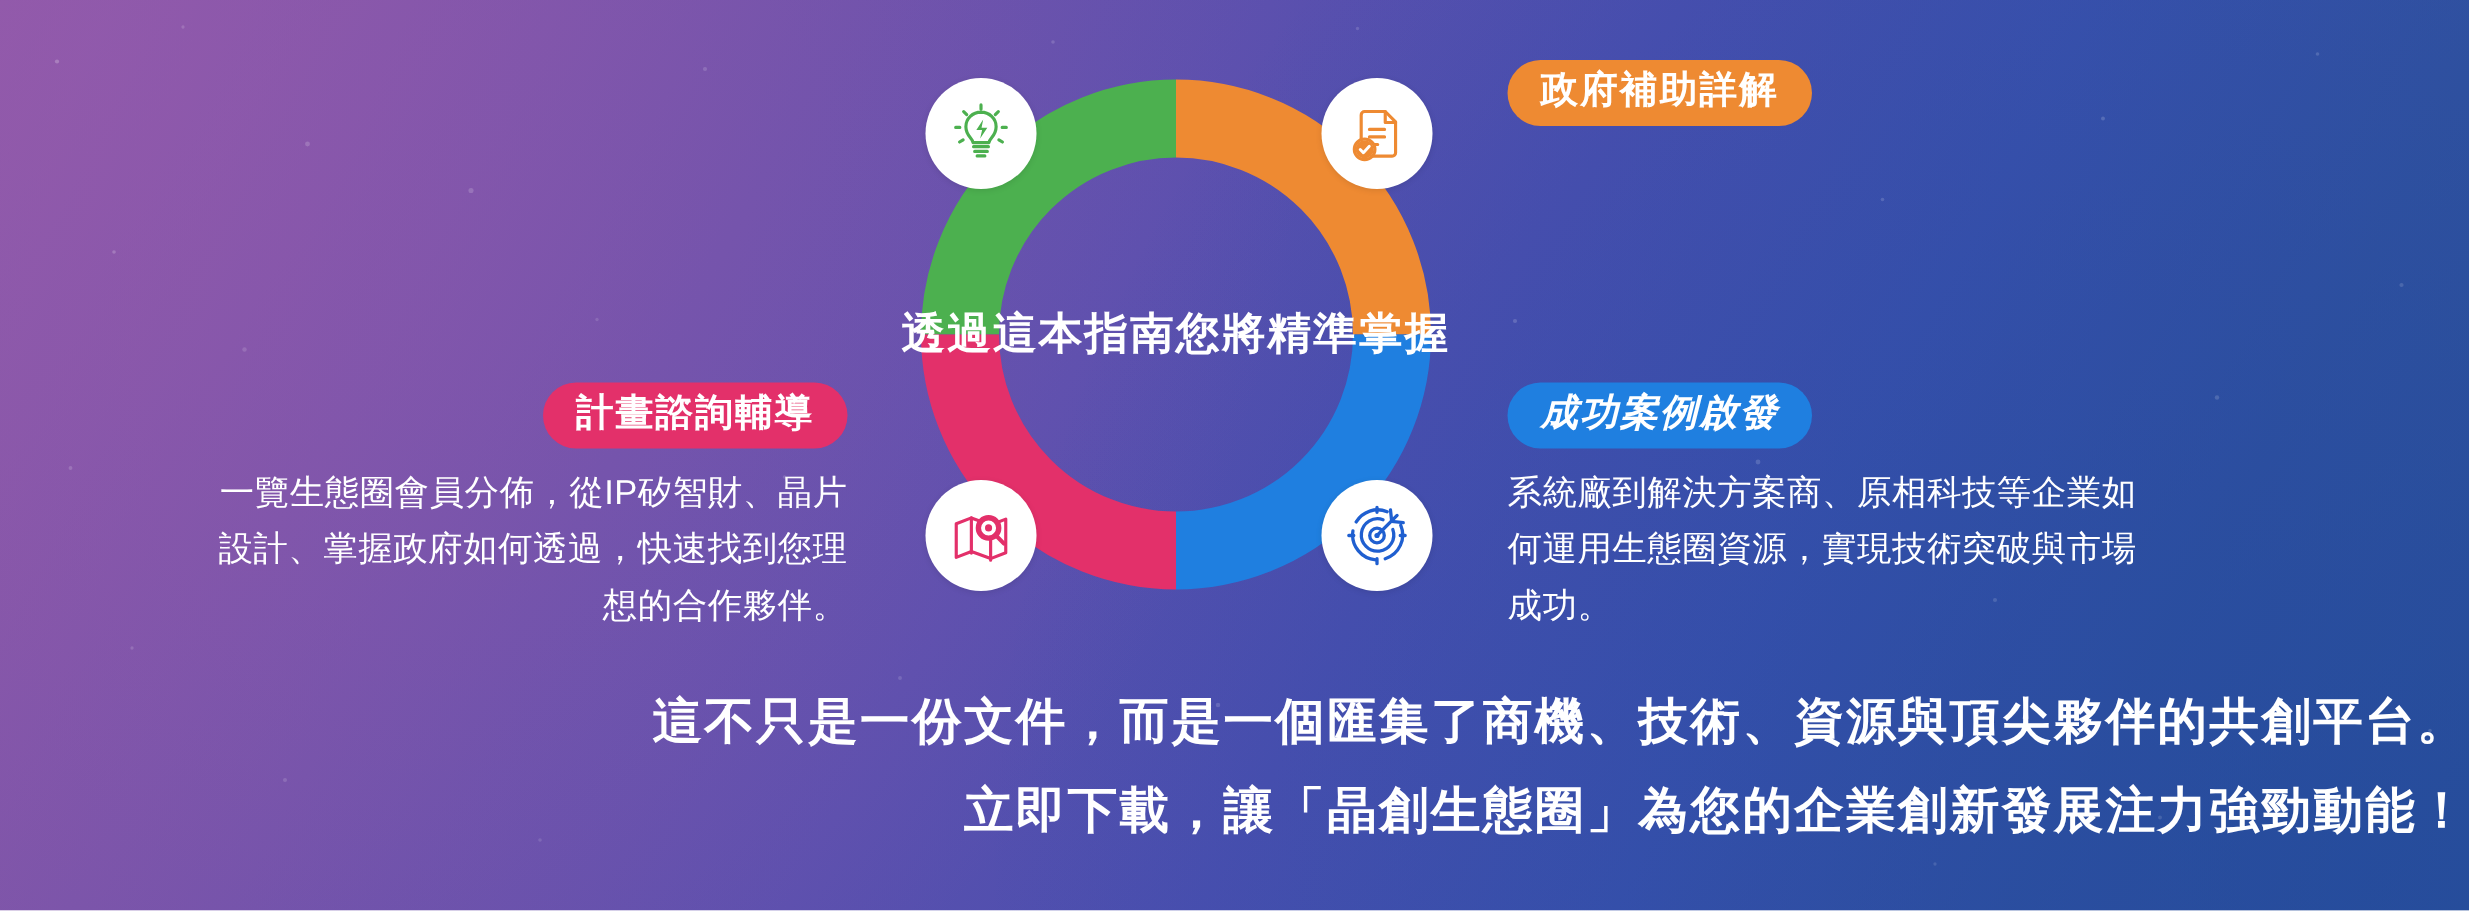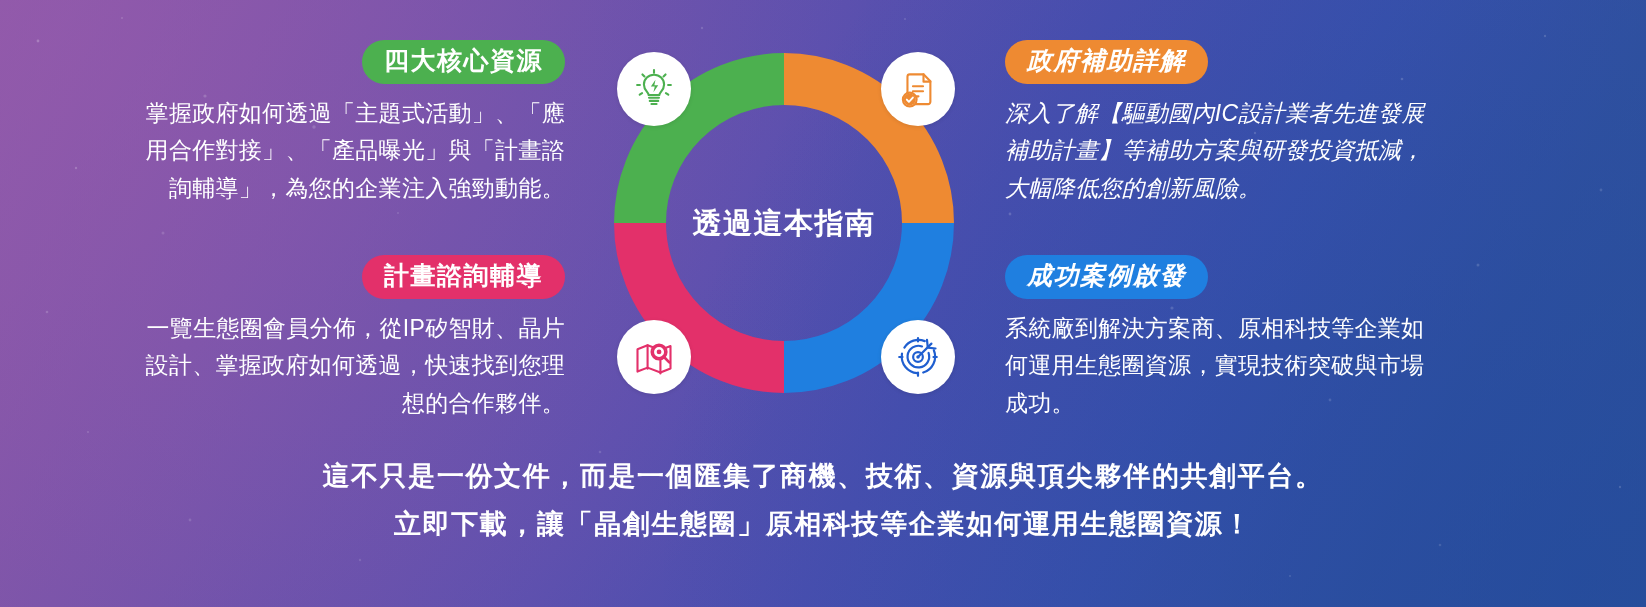--- a/index.html
+++ b/index.html
@@ -90,21 +90,21 @@
 
   
   .block {
     position: absolute;
     width: 420px;
   }
   .block.left  { left: 145px;  text-align: right; }
   .block.right { left: 1005px; text-align: left;  }
 
   #block-tl { top: 40px; }
-  #block-tr { top: 40px; font-style: italic; }
+  #block-tr { top: 40px; }
   #block-bl { top: 255px; }
   #block-br { top: 255px; }
 
   .pill {
     display: inline-block;
     border-radius: 999px;
     color: #ffffff;
     font-size: 25px;
     font-weight: bold;
     letter-spacing: 1.5px;
@@ -124,25 +124,26 @@
   
   #footer {
     position: absolute;
     left: 0;
     top: 452px;
     width: 1646px;
     text-align: center;
   }
   .footer-line {
     color: #ffffff;
-    font-size: 27px;
+    font-size: 33px;
     font-weight: bold;
     letter-spacing: 1.6px;
     line-height: 1.78;
     white-space: nowrap;
+    text-align: right;
   }
 </style>
 </head>
 <body>
 
 <div id="stage">
 
   <svg class="speckles" width="1646" height="607" viewBox="0 0 1646 607" aria-hidden="true">
     <g fill="#ffffff">
       <circle cx="38" cy="41" r="1.4" opacity=".45"></circle>
@@ -187,20 +188,21 @@
         <path d="M 195 51 A 144 144 0 0 1 339 195" stroke="#ee8a32"></path>
 
         <path d="M 339 195 A 144 144 0 0 1 195 339" stroke="#1f7fe0"></path>
 
         <path d="M 195 339 A 144 144 0 0 1 51 195" stroke="#e3306a"></path>
       </g>
     </svg>
 
     <div class="center-text">
       <div class="center-line">透過這本指南</div>
+      <div class="center-line">您將精準掌握</div>
     </div>
   </div>
 
   <div class="icon-badge" id="badge-tl">
     <span>
       <svg width="44" height="44" viewBox="0 0 48 48" fill="none" stroke="#4cb04f" stroke-width="2.3" stroke-linecap="round" stroke-linejoin="round">
         <path d="M24 8.5c-6.1 0-11 4.7-11 10.5 0 3.6 1.8 6.3 3.4 8.2 1.1 1.3 1.7 2.3 1.8 3.4h11.6c.1-1.1.7-2.1 1.8-3.4 1.6-1.9 3.4-4.6 3.4-8.2 0-5.8-4.9-10.5-11-10.5z"></path>
         <path d="M18.6 33.6h10.8M19.4 37h9.2M21.2 40.3h5.6"></path>
         <path d="M24 3.2v3.2M11.4 8.1l2.2 2.2M36.6 8.1l-2.2 2.2M5.6 19.6h3M39.4 19.6h3M8.4 30.2l2.6-1.6M39.6 30.2l-2.6-1.6"></path>
         <path d="M25.6 13.8l-5 7.6h4.2l-1.4 6.2 5.2-7.8h-4.2z" fill="#4cb04f" stroke="none"></path>
@@ -242,38 +244,33 @@
         <circle cx="24" cy="24" r="5.3"></circle>
         <circle cx="24" cy="24" r="1.9" fill="#1f5fd0" stroke="none"></circle>
         <path d="M24 24L38.6 9.4"></path>
         <path d="M34.2 5.6l.6 8.2 8.2.6-8.8 8.8" stroke="none"></path>
         <path d="M33.8 5.4l.9 8.4 8.4.9"></path>
         <path d="M24 3.5v3.6M24 40.9v3.6M3.5 24h3.6M40.9 24h3.6"></path>
       </svg>
     </span>
   </div>
 
-  <div class="block left" id="block-tl">
-    <div class="pill" style="background:#4cb04f;">四大核心資源</div>
-    <div class="body-text">掌握政府如何透過「主題式活動」、「應用合作對接」、「產品曝光」與「計畫諮詢輔導」，為您的企業注入強勁動能。</div>
-  </div>
 
   <div class="block right" id="block-tr">
     <div class="pill" style="background:#ee8a32;">政府補助詳解</div>
-    <div class="body-text">深入了解【驅動國內IC設計業者先進發展補助計畫】等補助方案與研發投資抵減，大幅降低您的創新風險。</div>
   </div>
 
   <div class="block left" id="block-bl">
     <div class="pill" style="background:#e3306a;">計畫諮詢輔導</div>
     <div class="body-text">一覽生態圈會員分佈，從IP矽智財、晶片設計、掌握政府如何透過，快速找到您理想的合作夥伴。</div>
   </div>
 
   <div class="block right" id="block-br">
     <div class="pill" style="background:#1f7fe0;font-style:italic;">成功案例啟發</div>
     <div class="body-text">系統廠到解決方案商、原相科技等企業如何運用生態圈資源，實現技術突破與市場成功。</div>
   </div>
 
   <div id="footer">
     <div class="footer-line">這不只是一份文件，而是一個匯集了商機、技術、資源與頂尖夥伴的共創平台。</div>
-    <div class="footer-line">立即下載，讓「晶創生態圈」原相科技等企業如何運用生態圈資源！</div>
+    <div class="footer-line">立即下載，讓「晶創生態圈」為您的企業創新發展注力強勁動能！</div>
   </div>
 
 </div>
 
 </body></html>

